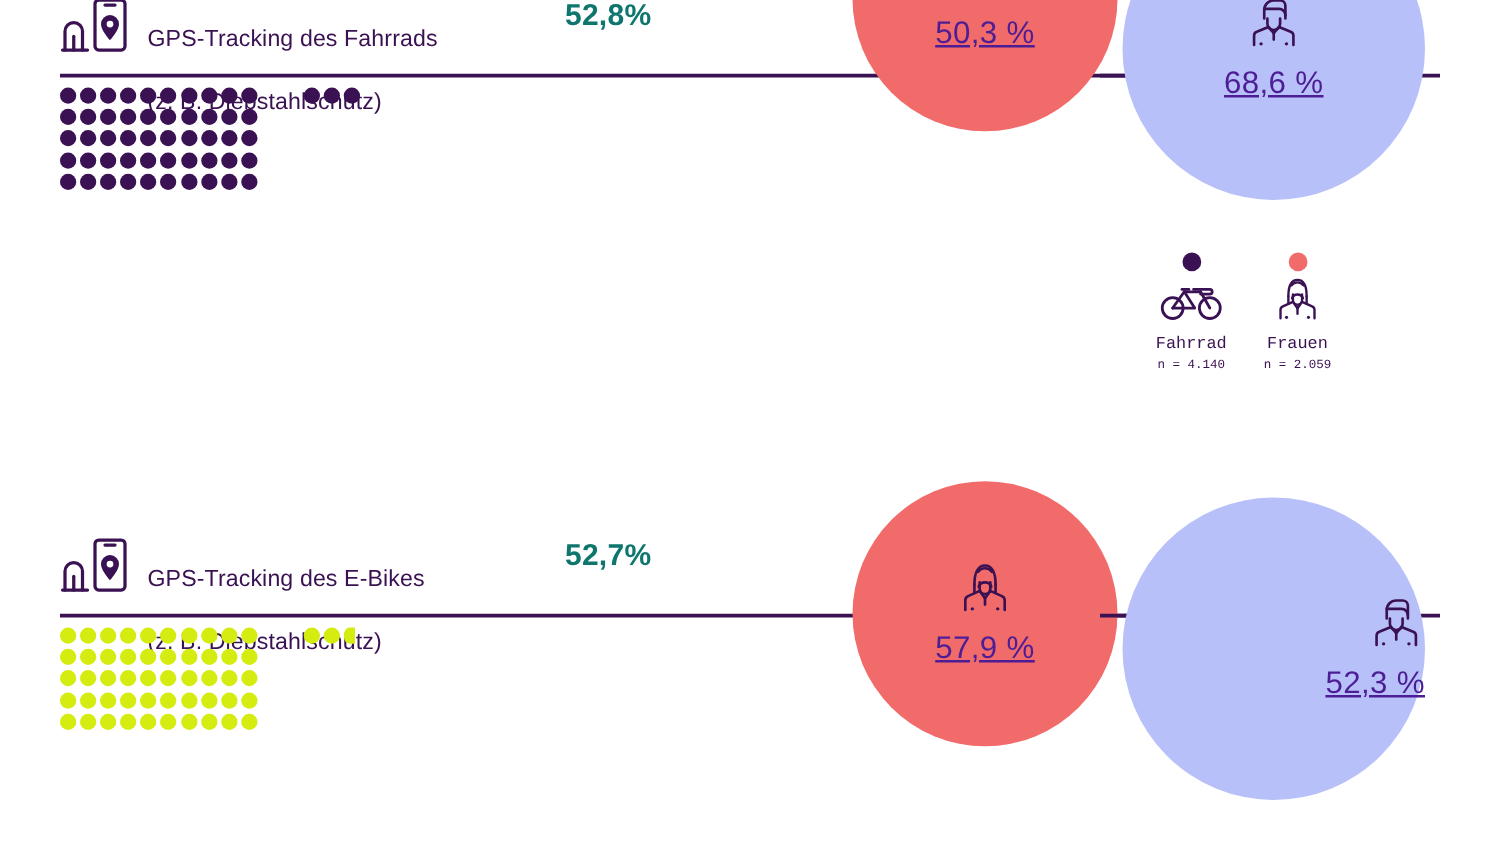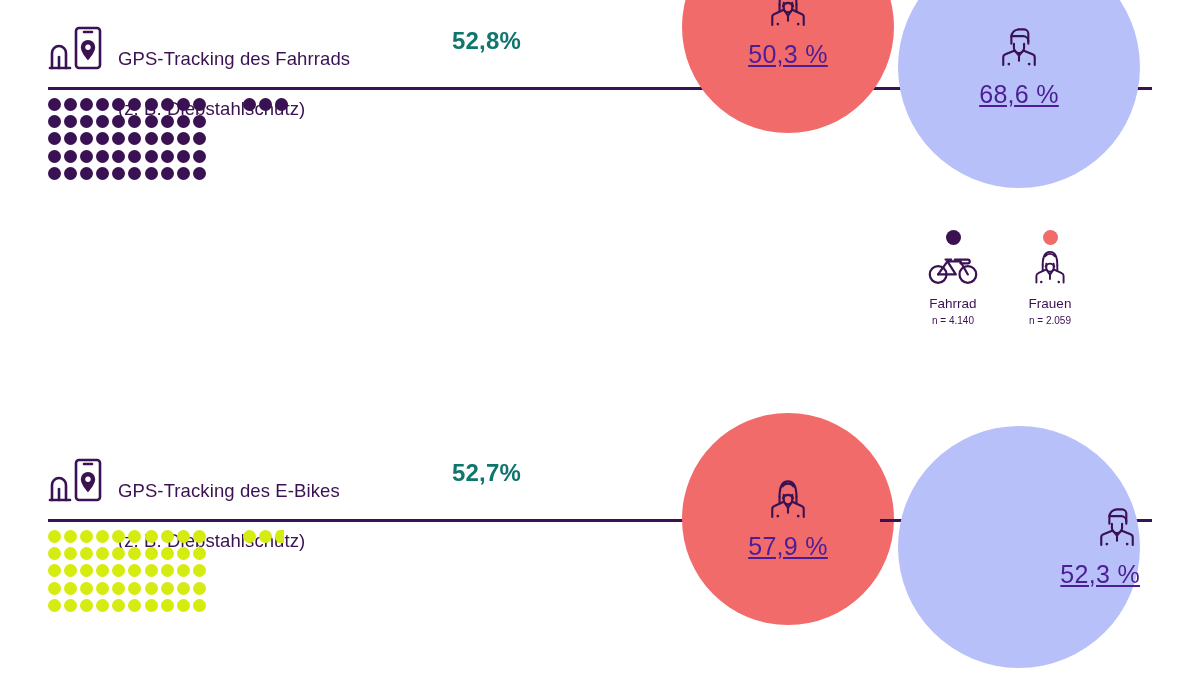--- a/index.html
+++ b/index.html
@@ -14,21 +14,20 @@
     overflow: hidden;
     font-family: "Liberation Sans", sans-serif;
     color: #3a1152;
     position: relative;
   }
 
   .stage {
     position: relative;
     width: 1200px;
     height: 487px;
-    margin-top: 28px;
   }
 
   
   .section {
     position: absolute;
     left: 0;
     width: 1200px;
   }
   #section-bike   { top: -18px; }
   #section-ebike  { top: 414px; }
@@ -145,21 +144,22 @@
 
   
   #bubble-female-ebike { left: 682px; top: -29px; width: 212px; height: 212px; }
   #bubble-male-ebike   { left: 898px; top: -16px; width: 242px; height: 242px; align-items: flex-end; }
   #connector-ebike     { left: 880px; top: 77px;  width: 36px; }
 
   
   .legend {
     position: absolute;
     display: flex;
-    gap: 35px;
+    gap: 23px;
+    font-family: Liberation Mono, monospace;
   }
   #legend-bike  { left: 922px; top: 220px; }
 
   .legend-item {
     width: 62px;
     text-align: center;
   }
   .legend-swatch {
     width: 15px;
     height: 15px;

